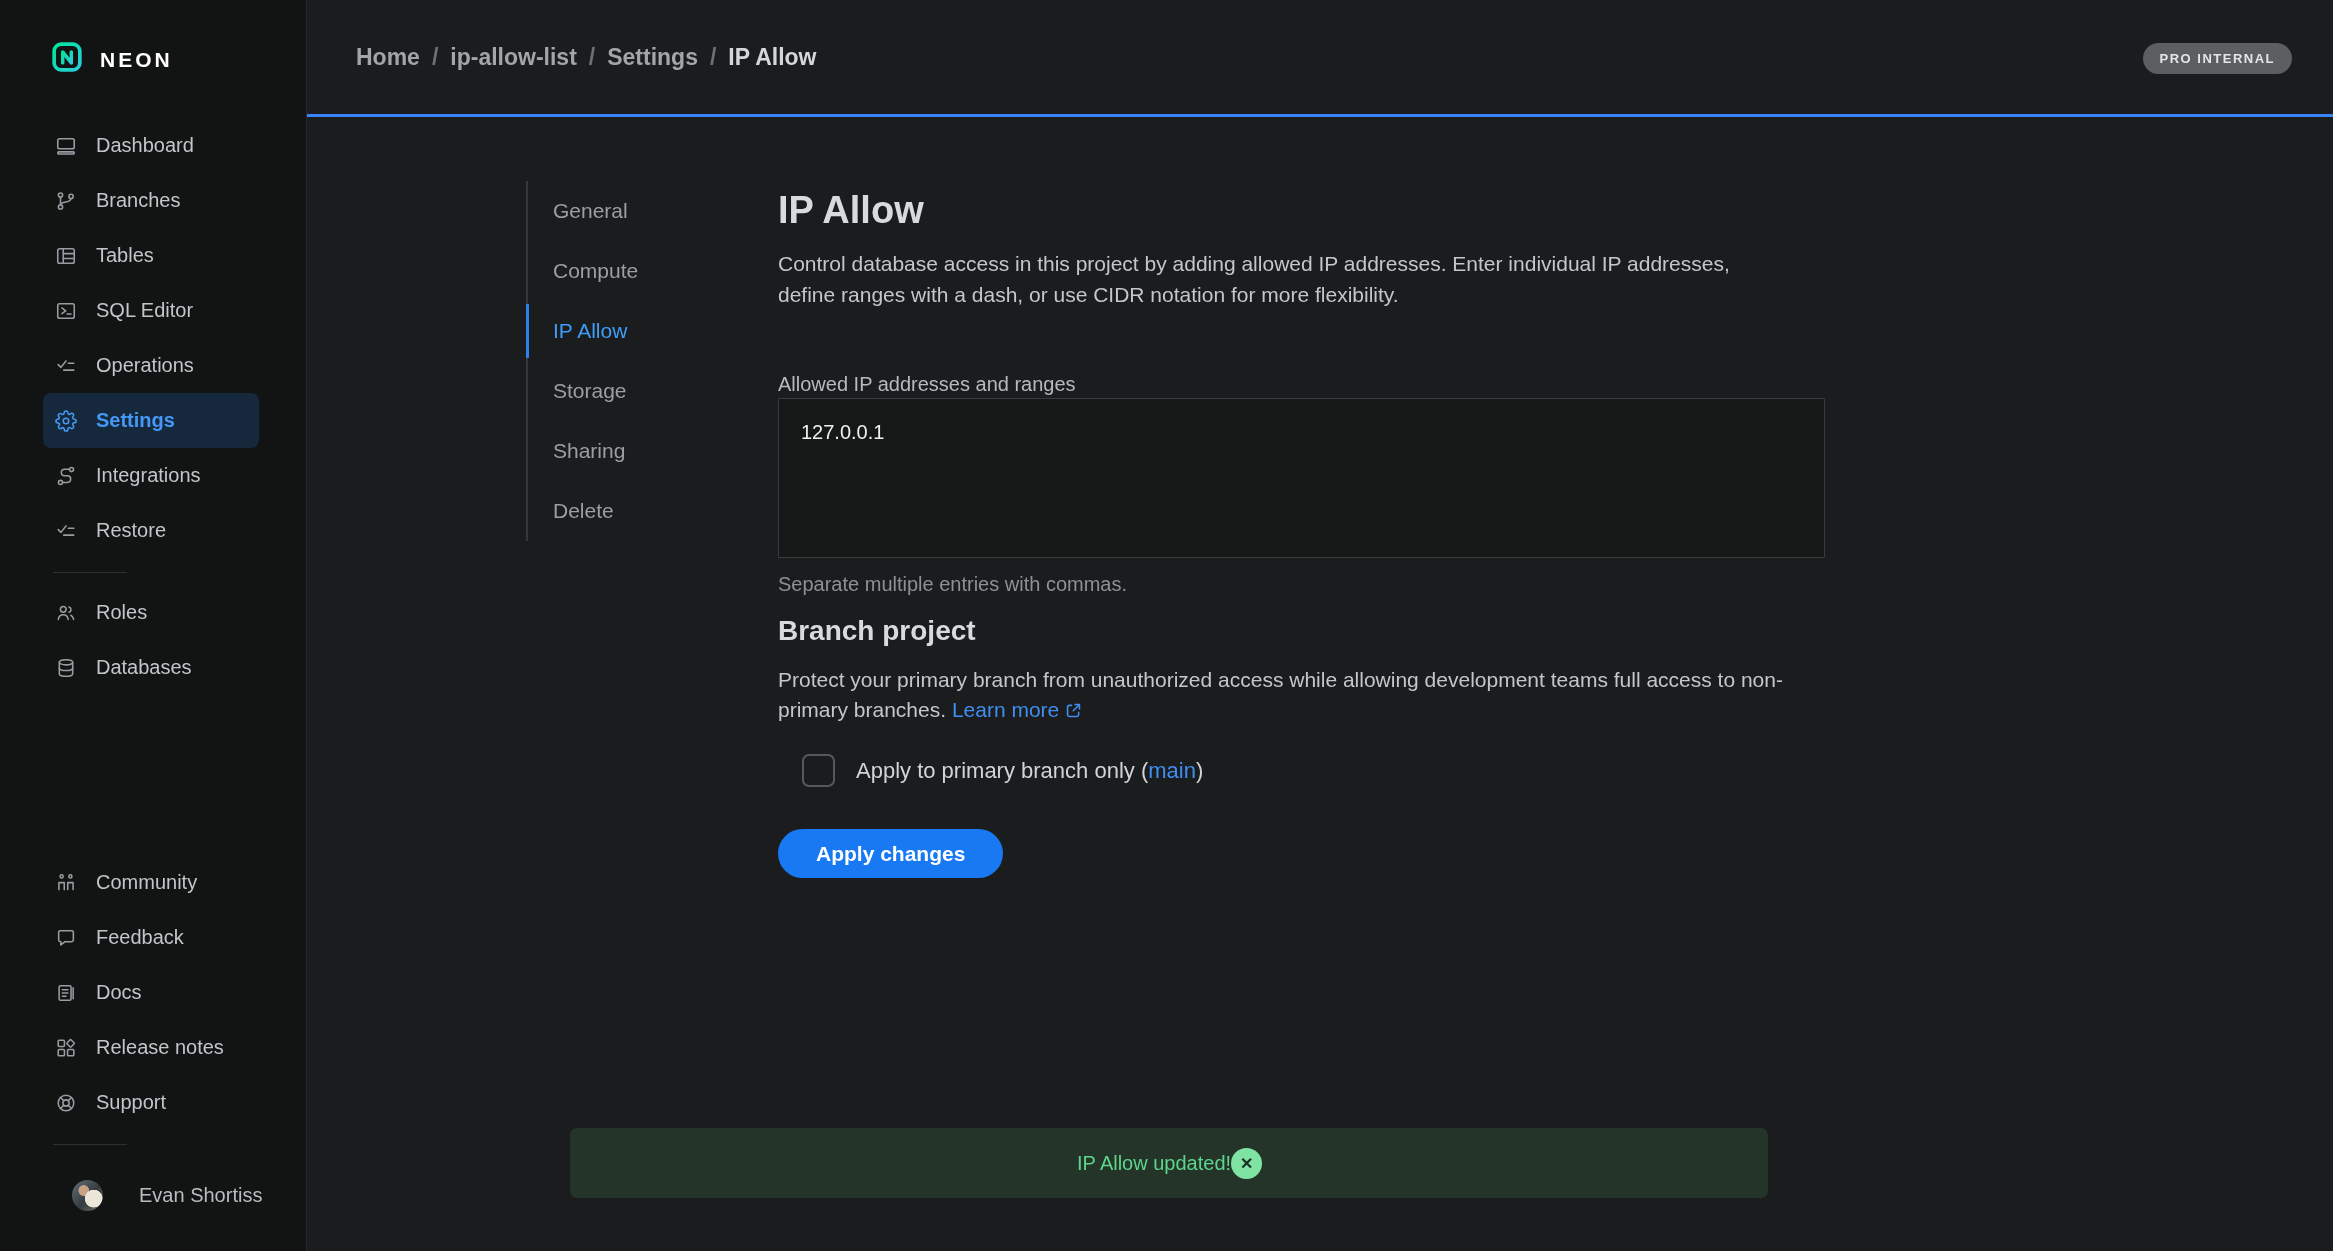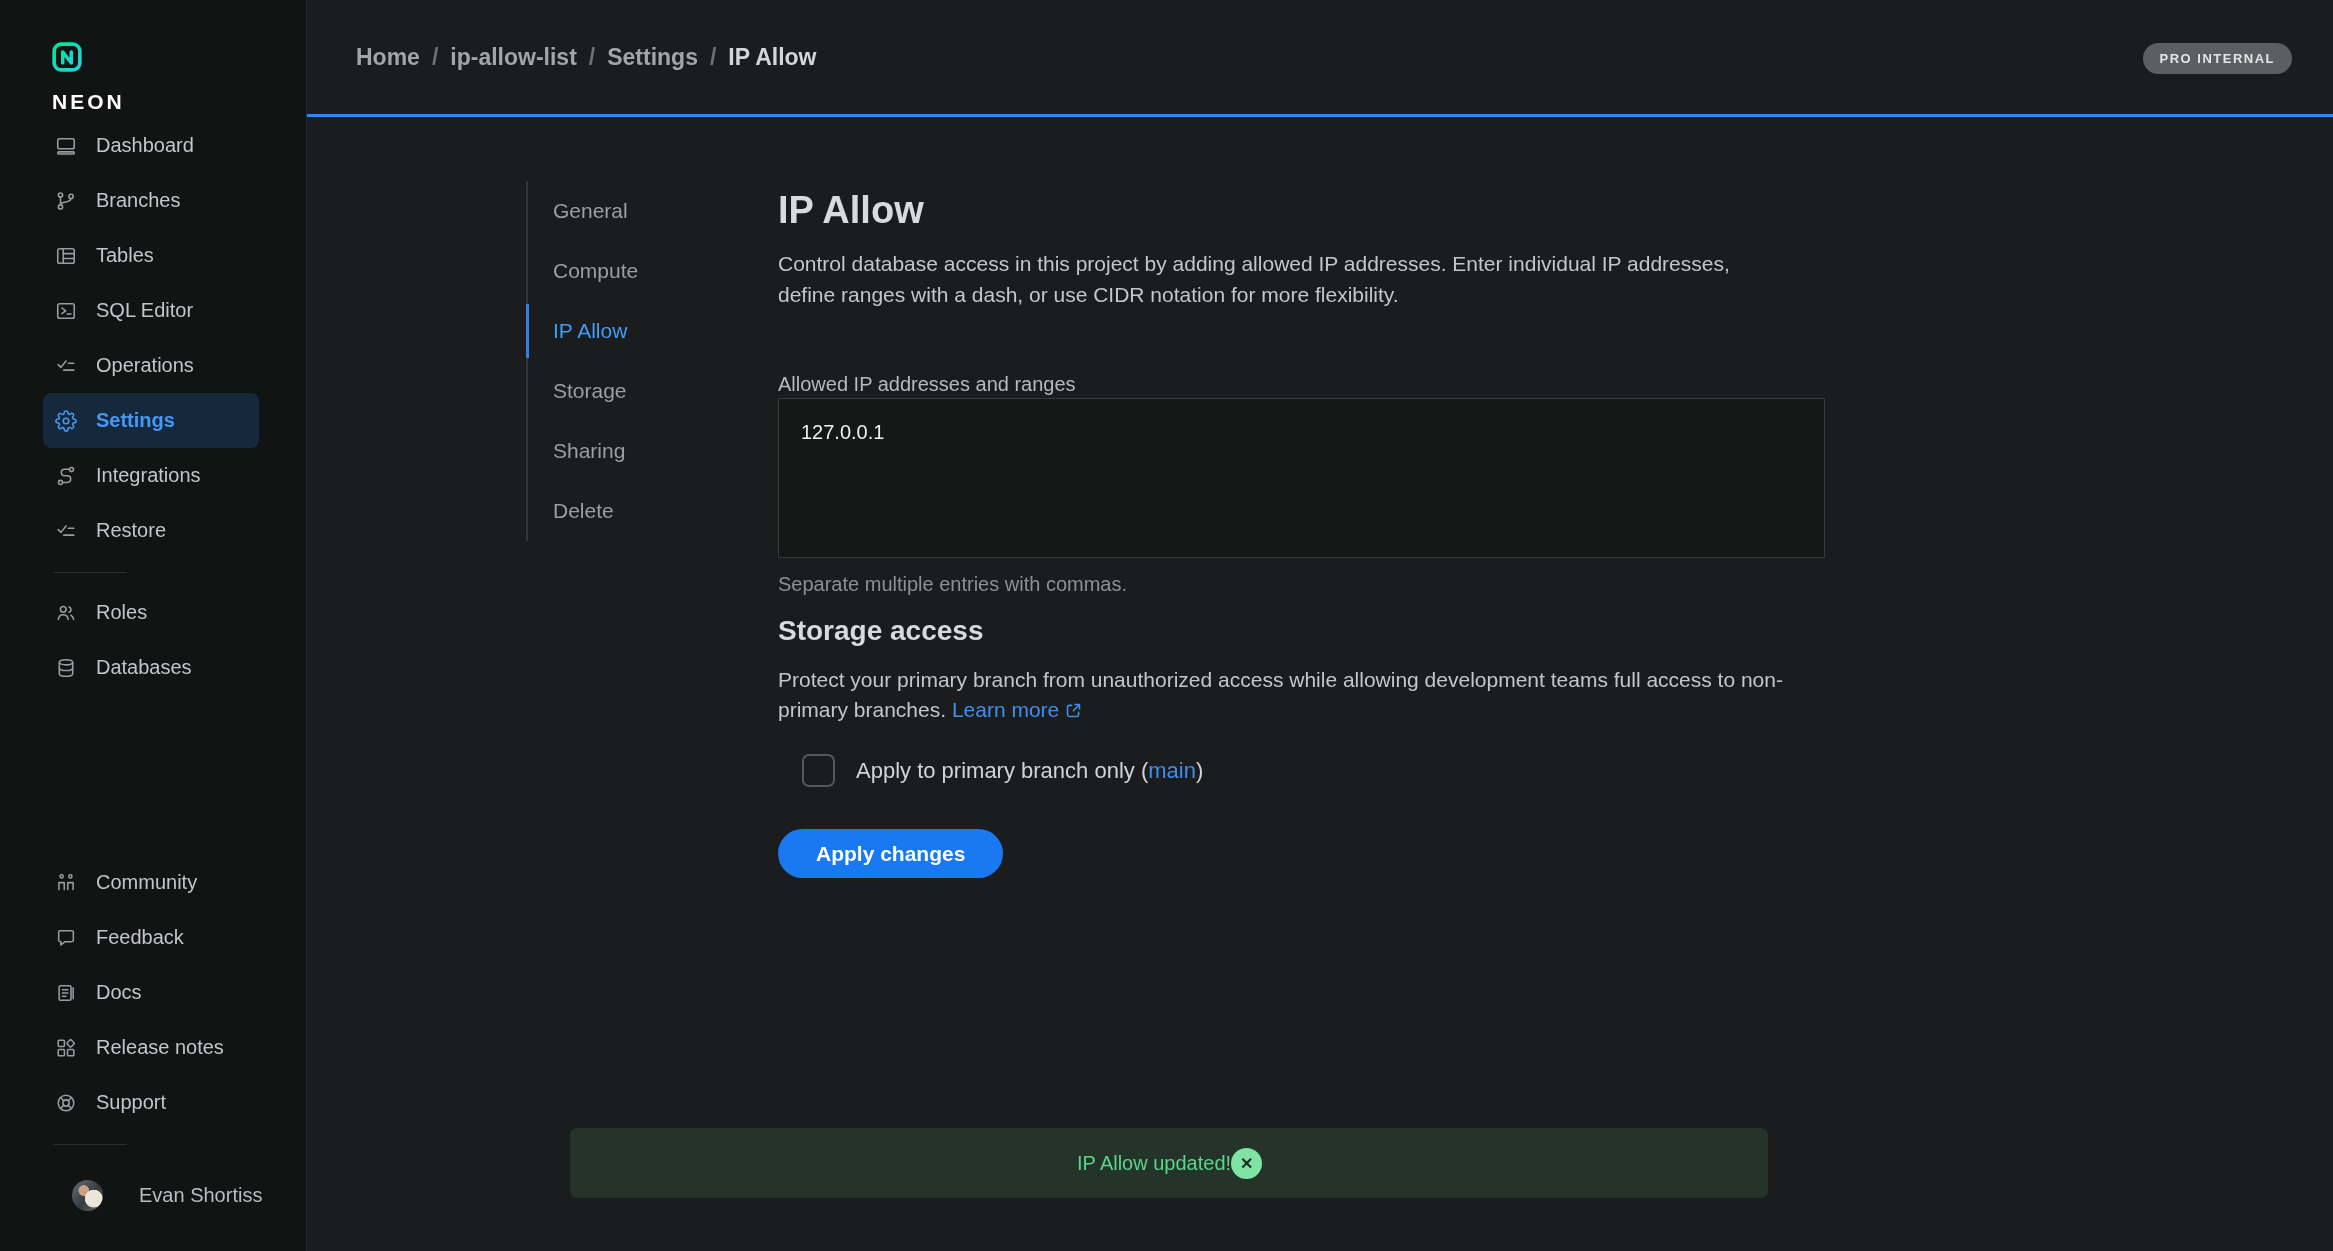--- a/index.html
+++ b/index.html
@@ -7,21 +7,21 @@
   body {
     font-family:"Liberation Sans", sans-serif;
     background:#1b1c1d; color:#c7c9cb;
     position:relative;
   }
   
   .sidebar {
     position:absolute; left:0; top:0; width:307px; height:1251px;
     background:#121313; border-right:1px solid #262728;
   }
-  .logo-row { position:absolute; left:52px; top:42px; display:flex; align-items:flex-start; gap:18px; cursor:pointer;flex-direction:column; }
+  .logo-row { position:absolute; left:52px; top:42px; display:flex; align-items:flex-end; gap:18px; cursor:pointer; }
   .logo-word { font-size:21px; font-weight:800; letter-spacing:3px; color:#ffffff; }
   .nav-group { position:absolute; left:0; width:307px; }
   .nav-top { top:118px; }
   .nav-mid { top:585px; }
   .nav-bottom { top:855px; }
   .nav-item {
     display:flex; align-items:center; gap:19px;
     height:55px; margin-left:43px; width:216px;
     padding-left:12px; border-radius:8px; cursor:pointer;
   }
@@ -333,21 +333,21 @@
   </nav>
 
   <section class="panel">
     <h1 class="page-title">IP Allow</h1>
     <p class="page-desc">Control database access in this project by adding allowed IP addresses. Enter individual IP addresses, define ranges with a dash, or use CIDR notation for more flexibility.</p>
 
     <div class="field-label">Allowed IP addresses and ranges</div>
     <textarea class="ip-textarea" spellcheck="false" style="">127.0.0.1</textarea>
     <div class="field-helper">Separate multiple entries with commas.</div>
 
-    <h2 class="section-title">Storage access</h2>
+    <h2 class="section-title">Branch project</h2>
     <p class="section-desc"><span>Protect your primary branch from unauthorized access while allowing development teams full access to non-primary branches.</span>
       <a class="link"><span>Learn more</span><span class="ext-icon"><svg width="17" height="17" viewBox="0 0 16 16" fill="none" stroke="#3e8ff0" stroke-width="1.5" stroke-linecap="round" stroke-linejoin="round">
               <path d="M6.2 3.2H4A1.6 1.6 0 0 0 2.4 4.8V12A1.6 1.6 0 0 0 4 13.6h7.2A1.6 1.6 0 0 0 12.8 12V9.8"></path>
               <path d="M9.5 2.4h4.1v4.1"></path>
               <path d="M13.4 2.6 7.8 8.2"></path>
             </svg></span></a>
     </p>
 
     <div class="checkbox-row">
       <span class="checkbox" role="checkbox" aria-checked="false"></span>

